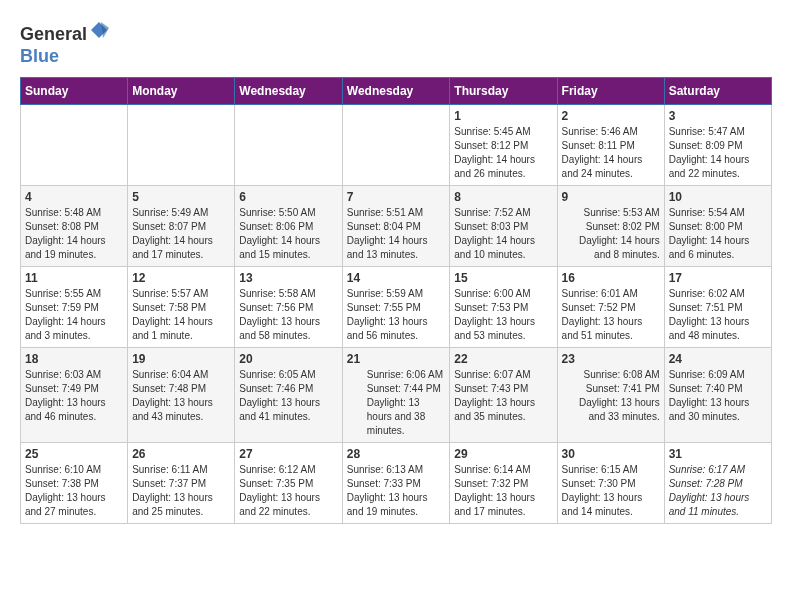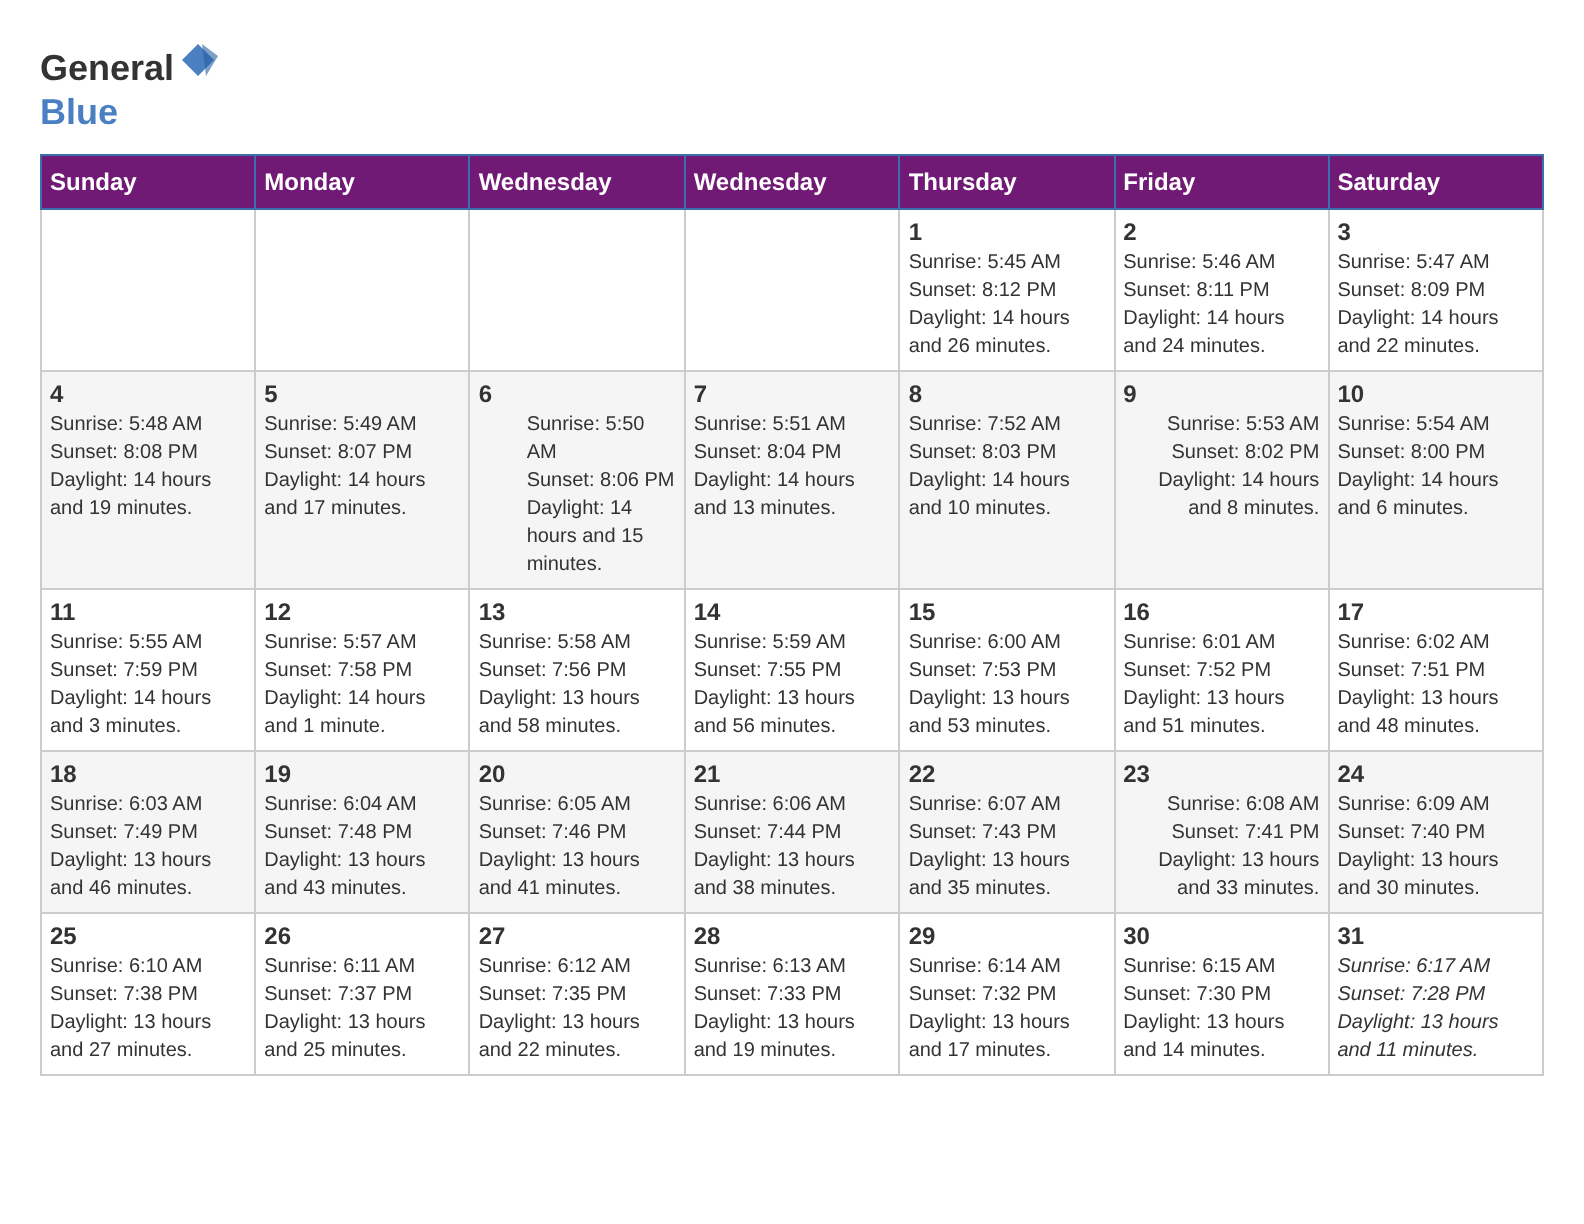--- a/index.html
+++ b/index.html
@@ -143,21 +143,21 @@
 Daylight: 14 hours and 19 minutes.</div>
         </td>
         <td>
           <div class="day-num">5</div>
           <div class="day-info" style="white-space: pre-line;">Sunrise: 5:49 AM
 Sunset: 8:07 PM
 Daylight: 14 hours and 17 minutes.</div>
         </td>
         <td>
           <div class="day-num">6</div>
-          <div class="day-info" style="white-space: pre-line; margin-left: 24px;">Sunrise: 5:50 AM
+          <div class="day-info" style="white-space: pre-line;">Sunrise: 5:50 AM
 Sunset: 8:06 PM
 Daylight: 14 hours and 15 minutes.</div>
         </td>
         <td>
           <div class="day-num">7</div>
           <div class="day-info" style="white-space: pre-line;">Sunrise: 5:51 AM
 Sunset: 8:04 PM
 Daylight: 14 hours and 13 minutes.</div>
         </td>
         <td>
@@ -237,21 +237,21 @@
 Daylight: 13 hours and 43 minutes.</div>
         </td>
         <td>
           <div class="day-num">20</div>
           <div class="day-info" style="white-space: pre-line;">Sunrise: 6:05 AM
 Sunset: 7:46 PM
 Daylight: 13 hours and 41 minutes.</div>
         </td>
         <td>
           <div class="day-num">21</div>
-          <div class="day-info" style="white-space: pre-line;">Sunrise: 6:06 AM
+          <div class="day-info" style="white-space: pre-line; margin-left: 20px;">Sunrise: 6:06 AM
 Sunset: 7:44 PM
 Daylight: 13 hours and 38 minutes.</div>
         </td>
         <td>
           <div class="day-num">22</div>
           <div class="day-info" style="white-space: pre-line;">Sunrise: 6:07 AM
 Sunset: 7:43 PM
 Daylight: 13 hours and 35 minutes.</div>
         </td>
         <td>

